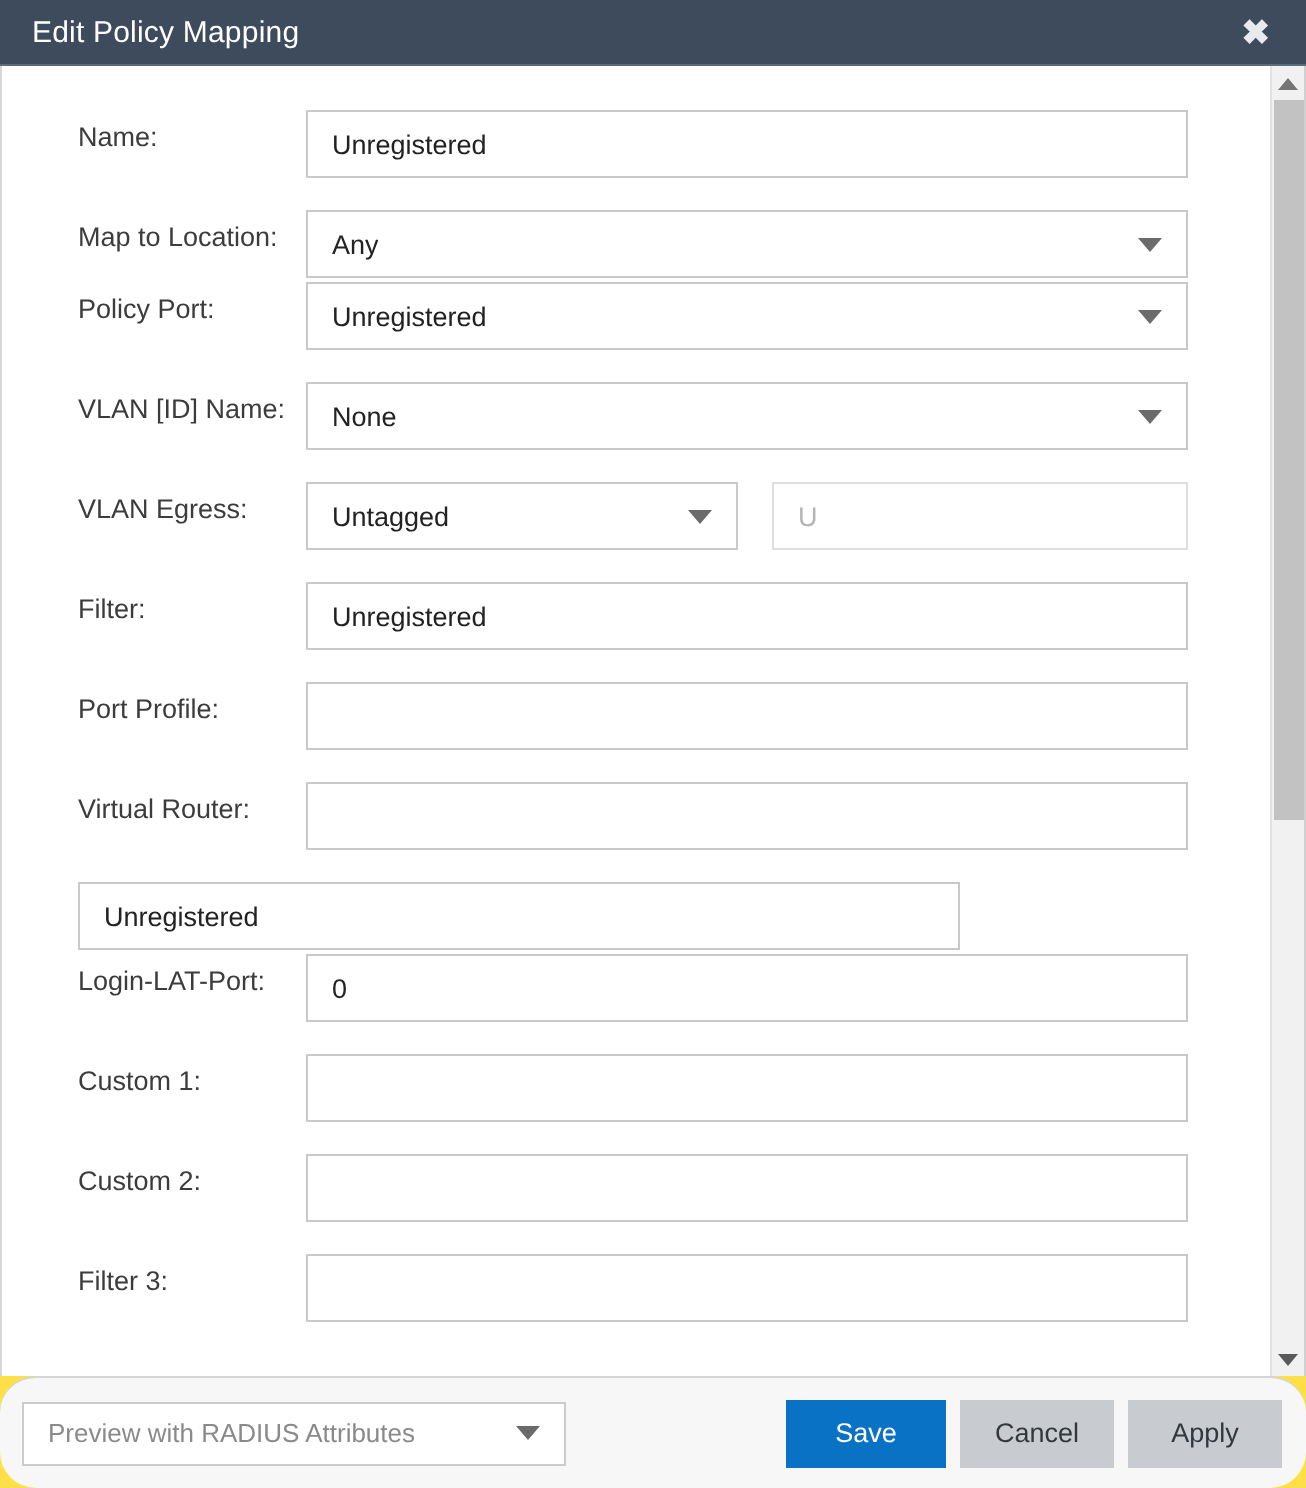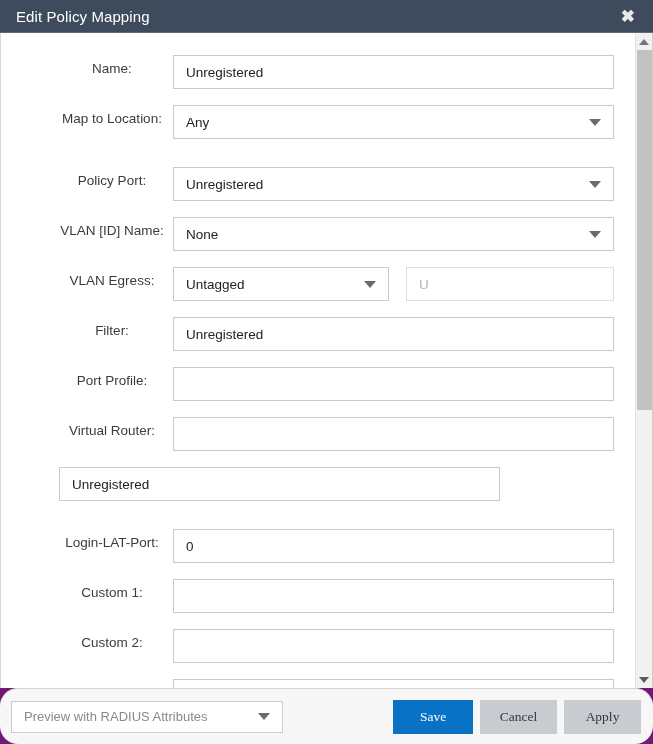--- a/index.html
+++ b/index.html
@@ -6,23 +6,22 @@
   html, body {
     margin: 0; padding: 0;
     width: 653px; height: 744px;
     overflow: hidden;
     background: #ffffff;
     font-family: "Liberation Sans", sans-serif;
   }
   .dialog {
     width: 653px; height: 744px;
     display: flex; flex-direction: column;
-    background: #701a75;
+    background: #fde047;
     position: relative;
-    text-align: center;
   }
 
   
   .titlebar {
     height: 33px;
     background: #3d4b5c;
     display: flex;
     align-items: center;
     justify-content: space-between;
     flex: 0 0 33px;
@@ -46,35 +45,34 @@
 
   
   .body-wrap {
     flex: 1 1 auto;
     position: relative;
     display: flex;
     border-left: 1px solid #d8d8d8;
     border-right: 1px solid #d0d0d0;
     overflow: hidden;
     background: #ffffff;
-    padding-left: 20px;
   }
   .form-area {
     flex: 1 1 auto;
     padding: 22px 0 0 0;
     overflow: hidden;
   }
   .row {
     display: flex;
     align-items: flex-start;
     padding: 0 0 0 38px;
     margin-bottom: 16px;
     min-height: 30px;
   }
-  .row.tall { margin-bottom: 28px; }
+  .row.tall { margin-bottom: 2px; }
   .label {
     width: 114px;
     flex: 0 0 114px;
     font-size: 13.5px;
     color: #3c3c3c;
     line-height: 16px;
     padding-top: 6px;
     padding-right: 8px;
   }
   .field {
@@ -187,21 +185,20 @@
     gap: 7px;
   }
   .btn {
     height: 34px;
     min-width: 77px;
     display: flex; align-items: center; justify-content: center;
     font-size: 13.5px;
     cursor: pointer;
     border: none;
     padding: 0 14px;
-    font-family: Liberation Serif, serif;
   }
   .btn.primary { background: #0a72c4; color: #ffffff; min-width: 80px; }
   .btn.secondary { background: #c8ccd0; color: #33383d; }
 </style>
 </head>
 <body>
 
 <div class="dialog">
 
   <div class="titlebar">

